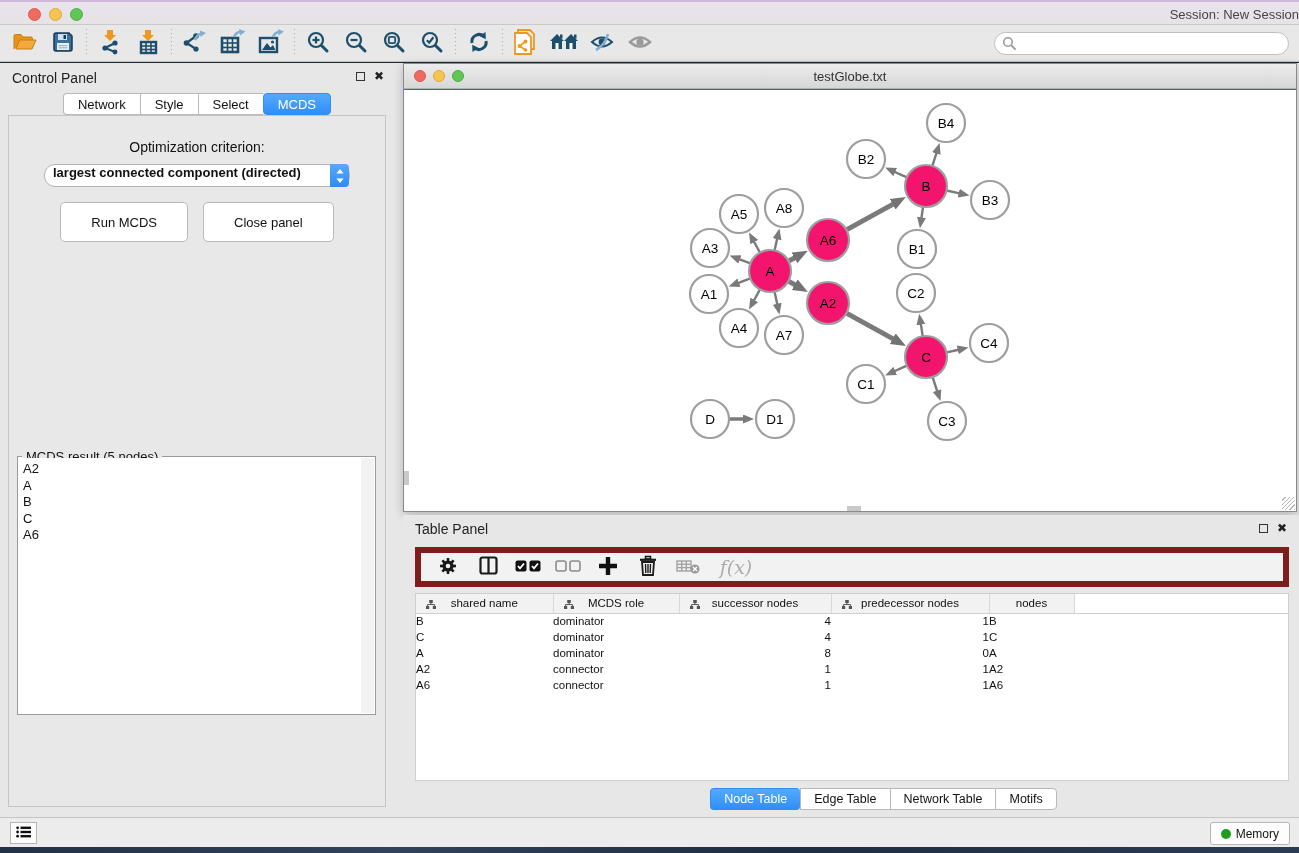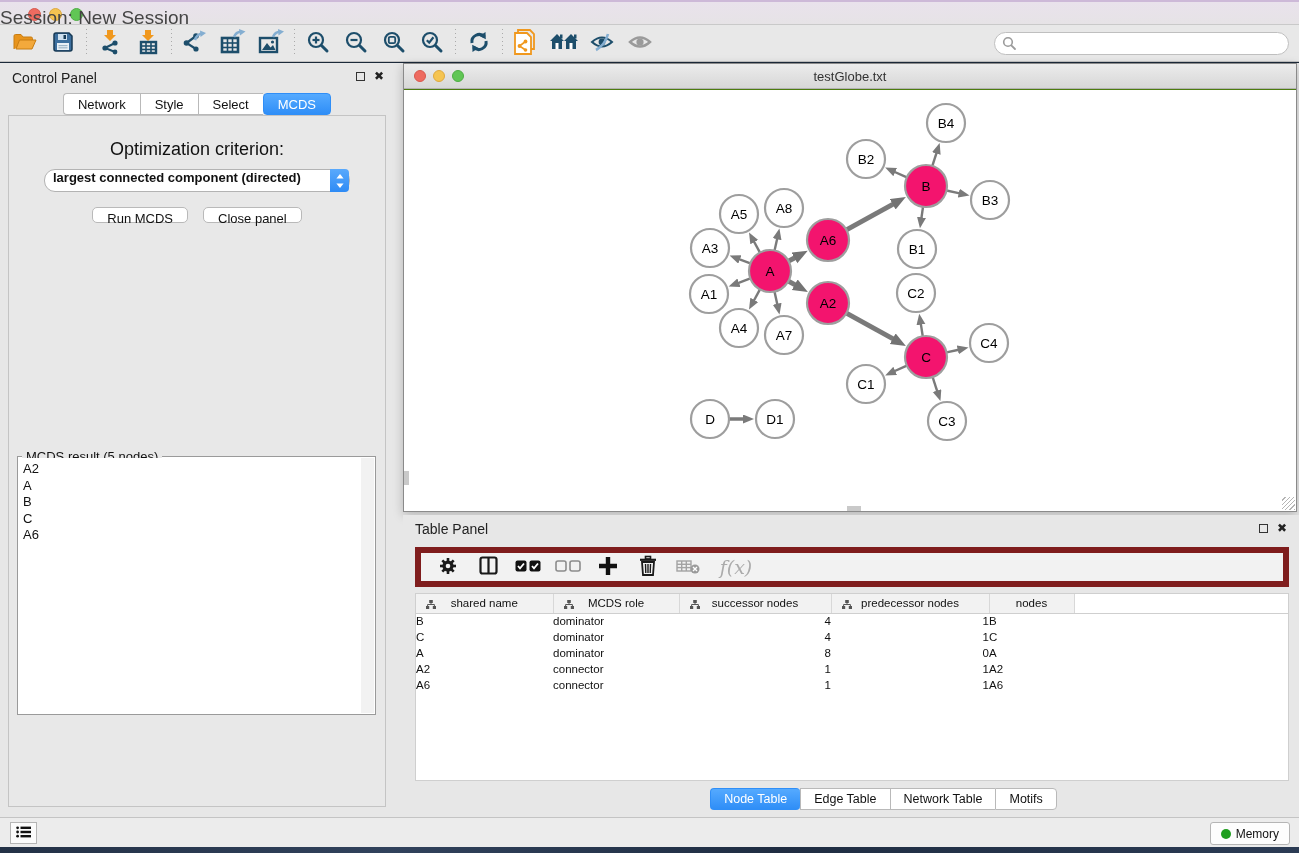--- a/index.html
+++ b/index.html
@@ -9,22 +9,22 @@
 
   
   .titlebar { position:absolute; top:0; left:0; right:0; height:25px;
     background:linear-gradient(#e9e2ec,#e6e3e6); border-top:2px solid #cdb9d8;
     border-bottom:1px solid #c9c9c9; }
   .lights { position:absolute; left:28px; top:6px; display:flex; gap:8px; }
   .light { width:13px; height:13px; border-radius:50%; }
   .light.red{ background:#ee6b60; border:1px solid #d8584e;}
   .light.yellow{ background:#f5c451; border:1px solid #dfa93d;}
   .light.green{ background:#61c655; border:1px solid #4eae44;}
-  .win-title { position:absolute; left:0; right:0; top:5px; text-align:left;
-    font-size:19px; color:#454545; }
+  .win-title { position:absolute; left:0; right:0; top:5px; text-align:right;
+    font-size:13px; color:#454545; }
 
   
   .toolbar { position:absolute; top:25px; left:0; right:0; height:37px;
     background:#e8e8e8; border-bottom:1px solid #c2c2c2;
     display:flex; align-items:center; padding-left:6px; }
   .tb-btn { width:38px; height:30px; display:flex; align-items:center; justify-content:center;
     background:transparent; border:none; cursor:default; flex:0 0 auto; }
   .tb-sep { width:1px; height:28px; margin:0 4px;
     background-image:linear-gradient(#aaa 35%, rgba(0,0,0,0) 0%);
     background-size:1px 4px; flex:0 0 auto; }
@@ -44,31 +44,31 @@
   .float-box { width:9px; height:9px; border:1.5px solid #333; }
   .close-x { font-size:12px; font-weight:bold; color:#222; line-height:12px; }
   .cp-tabs { height:22px; display:flex; justify-content:center; margin-top:4px; }
   .seg-tab { font-size:13px; color:#111; background:#fff; border:1px solid #b9b9b9;
     padding:2px 14px; border-right:none; display:flex; align-items:center; }
   .seg-tab.first { border-radius:4px 0 0 4px; }
   .seg-tab.last { border-right:1px solid #b9b9b9; border-radius:0 4px 4px 0; }
   .seg-tab.active { background:linear-gradient(#55aaff,#2f8ef7); color:#fff; border-color:#2f8ef7; border-radius:4px; }
   .cp-content { position:absolute; left:6px; right:6px; top:50px; bottom:4px;
     border:1px solid #c4c4c4; background:#e8e8e8; }
-  .opt-label { margin-top:23px; text-align:center; font-size:18px; color:#111; }
+  .opt-label { margin-top:23px; text-align:center; font-size:14px; color:#111; }
   .dropdown { position:relative; margin:9px auto 0 auto; width:306px; height:23px; background:#fff;
     border:1px solid #b3b3b3; border-radius:11px; font-size:13px; color:#111;
     display:flex; padding-left:8px;font-weight:bold; }
   .dd-stepper { position:absolute; right:0; top:-1px; width:19px; height:23px;
     background:linear-gradient(#59a9fc,#2e8bf5); border-radius:0 4px 4px 0;
     display:flex; flex-direction:column; align-items:center; justify-content:center; }
   .dd-stepper svg { display:block; }
   .cp-buttons { margin-top:15px; display:flex; justify-content:center; gap:15px; }
   .mac-btn { background:#fff; border:1px solid #b9b9b9; border-radius:5px; font-size:13px;
-    color:#111; padding:3px 14px; height:16px; font-family:inherit; }
+    color:#111; padding:3px 30px; height:40px; font-family:inherit; }
   .mcds-fieldset { position:absolute; left:8px; right:9px; top:340px; height:259px;
     border:1px solid #9a9a9a; background:#fff; }
   .mcds-legend { position:absolute; top:-8px; left:4px; background:#e8e8e8; padding:0 4px;
     font-size:13px; color:#111; }
   .mcds-list { position:absolute; inset:1px 14px 1px 1px; background:#fff; padding:3px 0 0 4px;
     font-size:13px; color:#111; overflow:hidden; }
   .mcds-list div { line-height:16.5px; }
   .mcds-scroll { position:absolute; top:1px; bottom:1px; right:1px; width:13px; background:#f2f2f2; }
 
   

